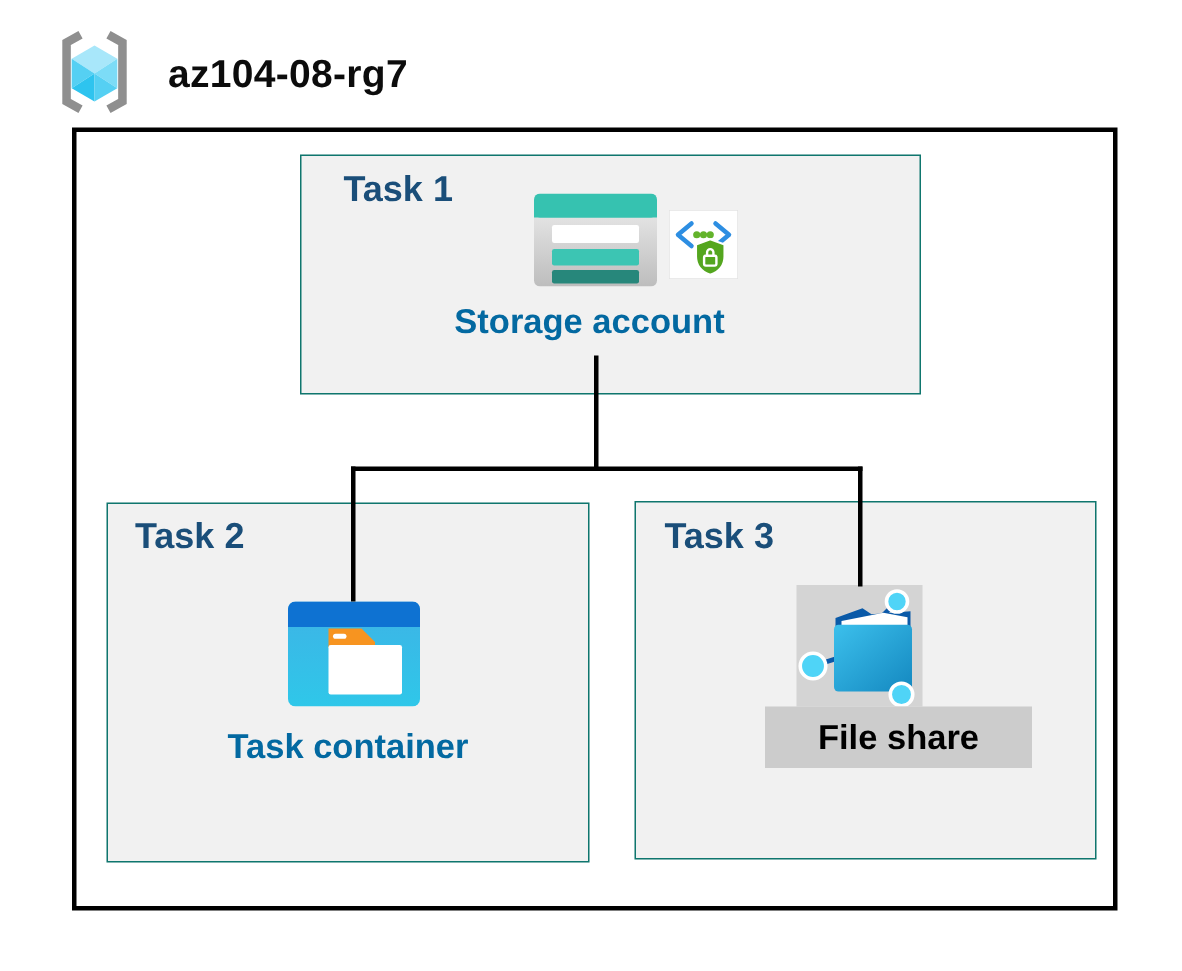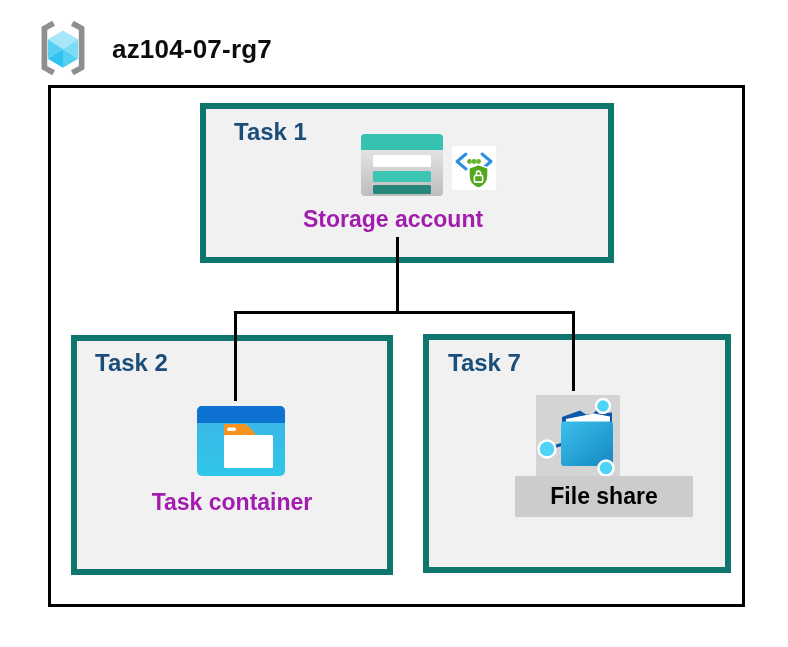--- a/index.html
+++ b/index.html
@@ -8,30 +8,30 @@
     font-family:"Liberation Sans","DejaVu Sans",sans-serif;font-weight:bold;color:#000;
   }
   
   .rg-header{position:absolute;left:0;top:0;width:788px;height:85px;}
   .rg-icon{position:absolute;left:34px;top:18px;width:58px;height:60px;}
   .rg-title{position:absolute;left:112px;top:20px;height:58px;display:flex;align-items:center;
     font-size:26px;letter-spacing:0.2px;color:#0c0c0c;}
   
   .outer-box{position:absolute;left:48px;top:85px;width:697px;height:522px;
     border:3px solid #000;background:#fff;box-sizing:border-box;z-index:1;}
-  .task-box{position:absolute;border:6px solid #0f766e;background:var(--box-bg,#f1f1f1);
+  .task-box{position:absolute;border:1px solid #0f766e;background:var(--box-bg,#f1f1f1);
     box-sizing:border-box;z-index:1;}
   .task1{left:200px;top:103px;width:414px;height:160px;}
   .task2{left:71px;top:335px;width:322px;height:240px;}
   .task3{left:423px;top:334px;width:308px;height:239px;}
   .task-label{position:absolute;font-size:24px;color:var(--navy,#1a4e79);}
   .task1 .task-label{left:28px;top:9px;}
   .task2 .task-label{left:18px;top:8px;}
   .task3 .task-label{left:19px;top:9px;}
-  .item-label{position:absolute;left:0;width:100%;text-align:center;font-size:23px;color:#a21caf;}
+  .item-label{position:absolute;left:0;width:100%;text-align:center;font-size:23px;color:#0369a1;}
   .task1 .item-label{top:97px;left:-14px;}
   .task2 .item-label{top:148px;}
   
   .storage-icon{position:absolute;left:155px;top:25px;width:82px;height:62px;}
   .secure-icon{position:absolute;left:245px;top:36px;width:46px;height:46px;}
   .blob-icon{position:absolute;left:120px;top:65px;width:88px;height:70px;}
   .fs-icon-bg{position:absolute;left:107px;top:55px;width:84px;height:81px;background:var(--icon-bg,#d4d4d4);}
   .fs-label-bg{position:absolute;left:86px;top:136px;width:178px;height:41px;background:var(--label-bg,#cccccc);
     display:flex;align-items:center;justify-content:center;font-size:23px;color:#000;text-align:center;}
   
@@ -52,21 +52,21 @@
       <svg width="58" height="60" viewBox="0 0 56 58">
         <path d="M19,5 L10,10 L10,48 L19,53" fill="none" stroke="#8f8f8f" stroke-width="5.5"></path>
         <path d="M37,5 L46,10 L46,48 L37,53" fill="none" stroke="#8f8f8f" stroke-width="5.5"></path>
         <polygon points="28,12 42.7,20.5 28,30 13.3,20.5" fill="#a8e7fa"></polygon>
         <polygon points="13.3,20.5 28,30 13.3,39.5" fill="#55d0f3"></polygon>
         <polygon points="42.7,20.5 42.7,39.5 28,30" fill="#7cdcf7"></polygon>
         <polygon points="28,30 13.3,39.5 28,48" fill="#2ec4ef"></polygon>
         <polygon points="28,30 42.7,39.5 28,48" fill="#55d0f3"></polygon>
       </svg>
     </div>
-    <div class="rg-title">az104-07-rg7</div>
+    <div class="rg-title">az104-08-rg7</div>
   </div>
 
   <div class="outer-box"></div>
 
   <div class="connector conn-v1"></div>
   <div class="connector conn-h"></div>
   <div class="connector conn-v2"></div>
   <div class="connector conn-v3"></div>
 
   <div class="task-box task1">
@@ -118,21 +118,21 @@
         <rect x="0" y="9" width="88" height="8" fill="#0e72d2"></rect>
         <path d="M27,18 h22 l9,9 v4 h-31 z" fill="#f79420"></path>
         <rect x="30" y="21.5" width="9" height="3.4" rx="1.7" fill="#ffffff"></rect>
         <rect x="27" y="29" width="49" height="33" rx="1.5" fill="#ffffff"></rect>
       </svg>
     </div>
     <div class="item-label">Task container</div>
   </div>
 
   <div class="task-box task3">
-    <div class="task-label">Task 7</div>
+    <div class="task-label">Task 3</div>
     <div class="fs-icon-bg">
       <svg width="84" height="81" viewBox="0 0 84 81">
         <defs>
           <linearGradient id="gFold" x1="0" y1="0" x2="1" y2="1">
             <stop offset="0" stop-color="#3cc0ec"></stop>
               <stop offset="1" stop-color="#1488c0"></stop>
           </linearGradient>
         </defs>
         <path d="M67,11 L50,28" stroke="#0b58a8" stroke-width="3.2" fill="none"></path>
         <path d="M11,54 L30,48" stroke="#0b58a8" stroke-width="3.2" fill="none"></path>

